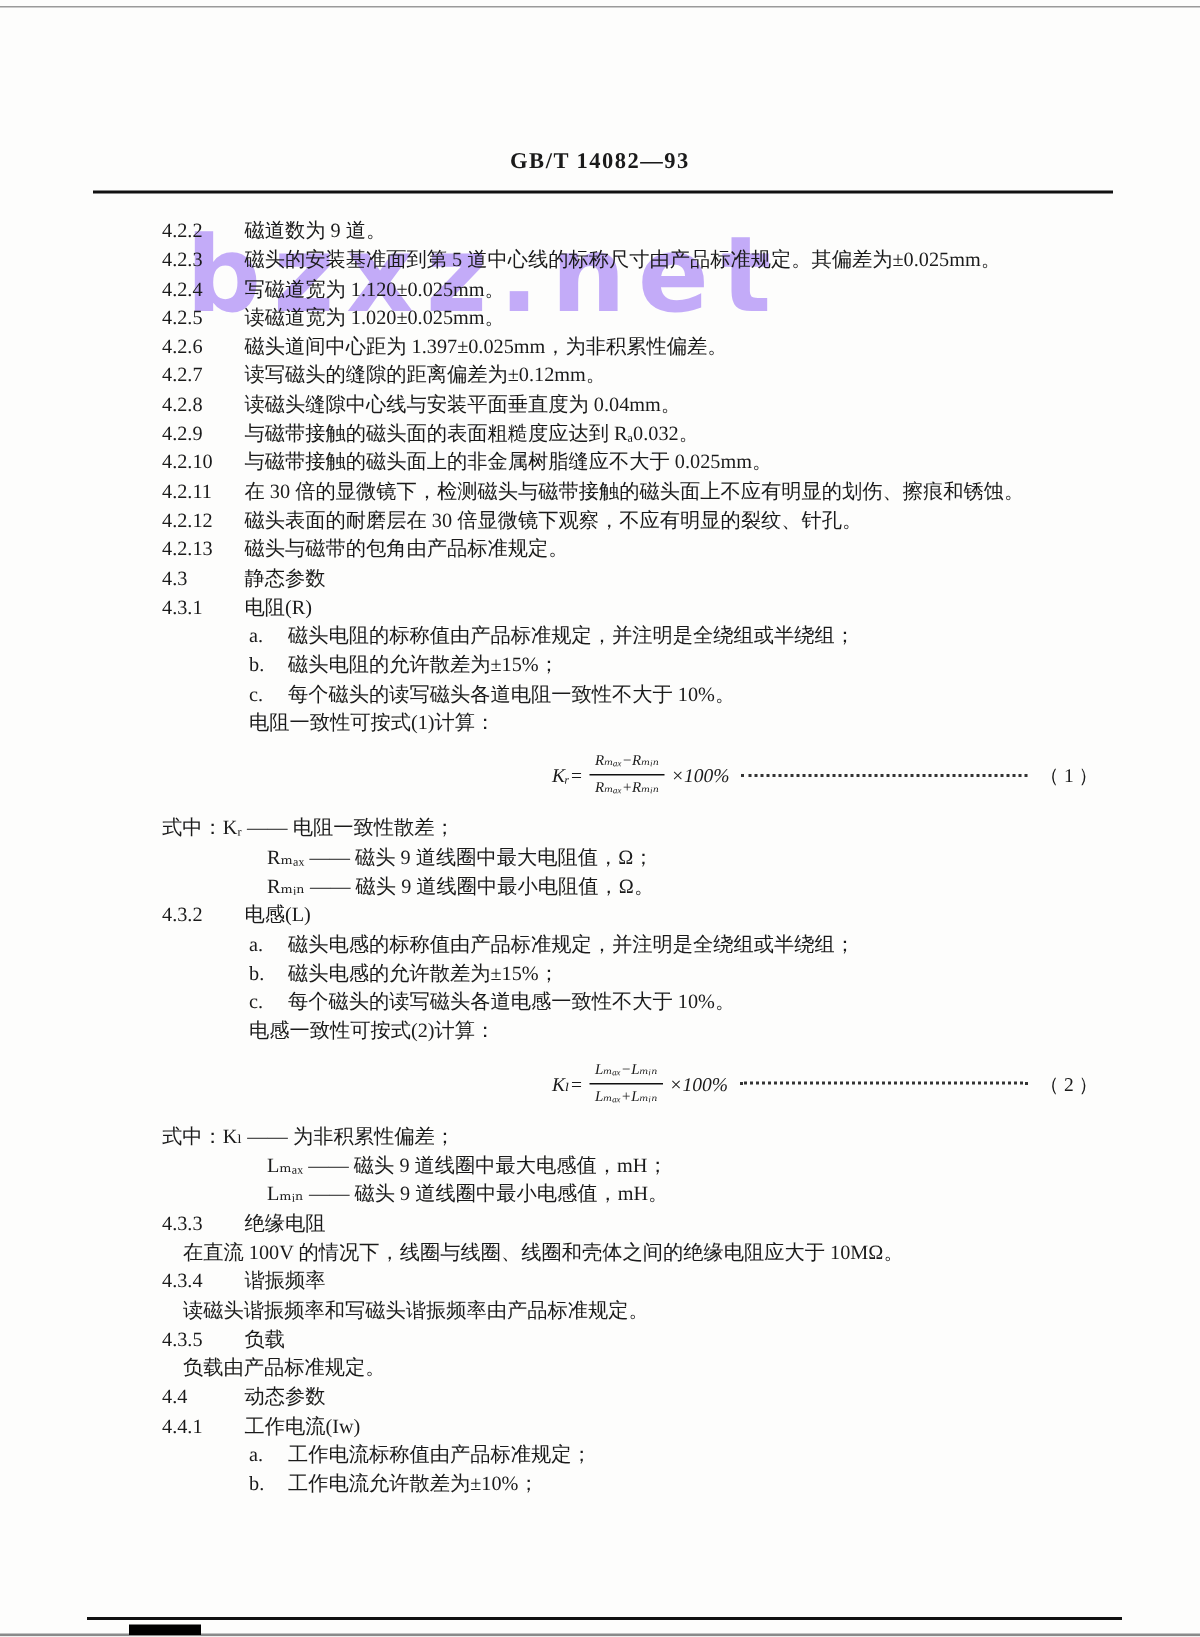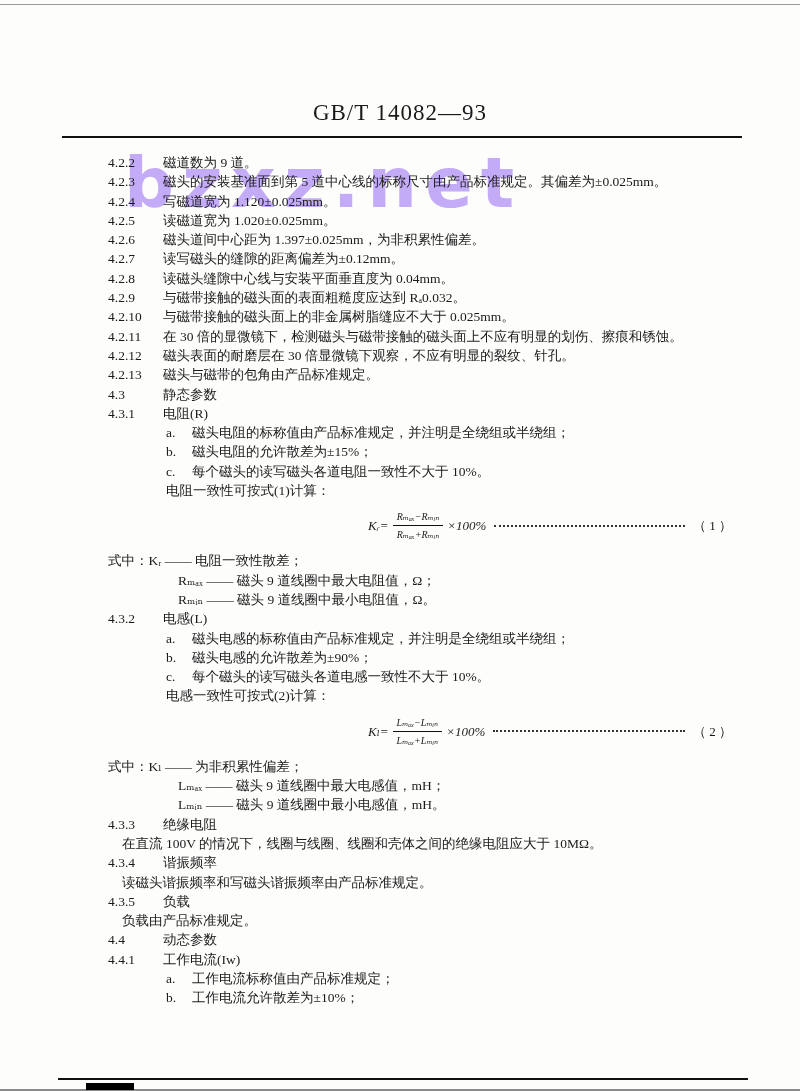--- a/index.html
+++ b/index.html
@@ -15,21 +15,21 @@
   .top-edge{position:absolute;top:4px;left:0;right:0;height:1px;background:#9a9a9a;}
   .watermark{
     position:absolute;top:142px;left:124px;
     font-family:"DejaVu Sans","Liberation Sans",sans-serif;
     font-weight:bold;font-size:70px;letter-spacing:8px;
     color:#8b5cf6;opacity:.5;z-index:0;white-space:nowrap;
     pointer-events:none;
   }
   header{position:relative;z-index:1;padding-top:100px;}
   .header-title{
-    text-align:center;font-weight:normal;font-size:23px;letter-spacing:1px;
+    text-align:center;font-weight:bold;font-size:15px;letter-spacing:1px;
   }
   .header-rule{height:2px;background:#111;margin:10px 58px 0 62px;}
   .content{
     position:relative;z-index:1;
     margin:15px 58px 0 108px;
     font-size:13.5px;line-height:19.3px;
   }
   .line{display:flex;align-items:baseline;}
   .line .num{flex:0 0 55px;white-space:nowrap;}
   .line .txt{flex:1;}
@@ -197,21 +197,21 @@
           <span class="txt">电感(L)</span>
         </div>
 
         <div class="line sub">
           <span class="num">a.</span>
           <span class="txt">磁头电感的标称值由产品标准规定，并注明是全绕组或半绕组；</span>
         </div>
 
         <div class="line sub">
           <span class="num">b.</span>
-          <span class="txt">磁头电感的允许散差为±90%；</span>
+          <span class="txt">磁头电感的允许散差为±15%；</span>
         </div>
 
         <div class="line sub">
           <span class="num">c.</span>
           <span class="txt">每个磁头的读写磁头各道电感一致性不大于 10%。</span>
         </div>
 
         <div class="line intro">
 
           <span class="txt">电感一致性可按式(2)计算：</span>

